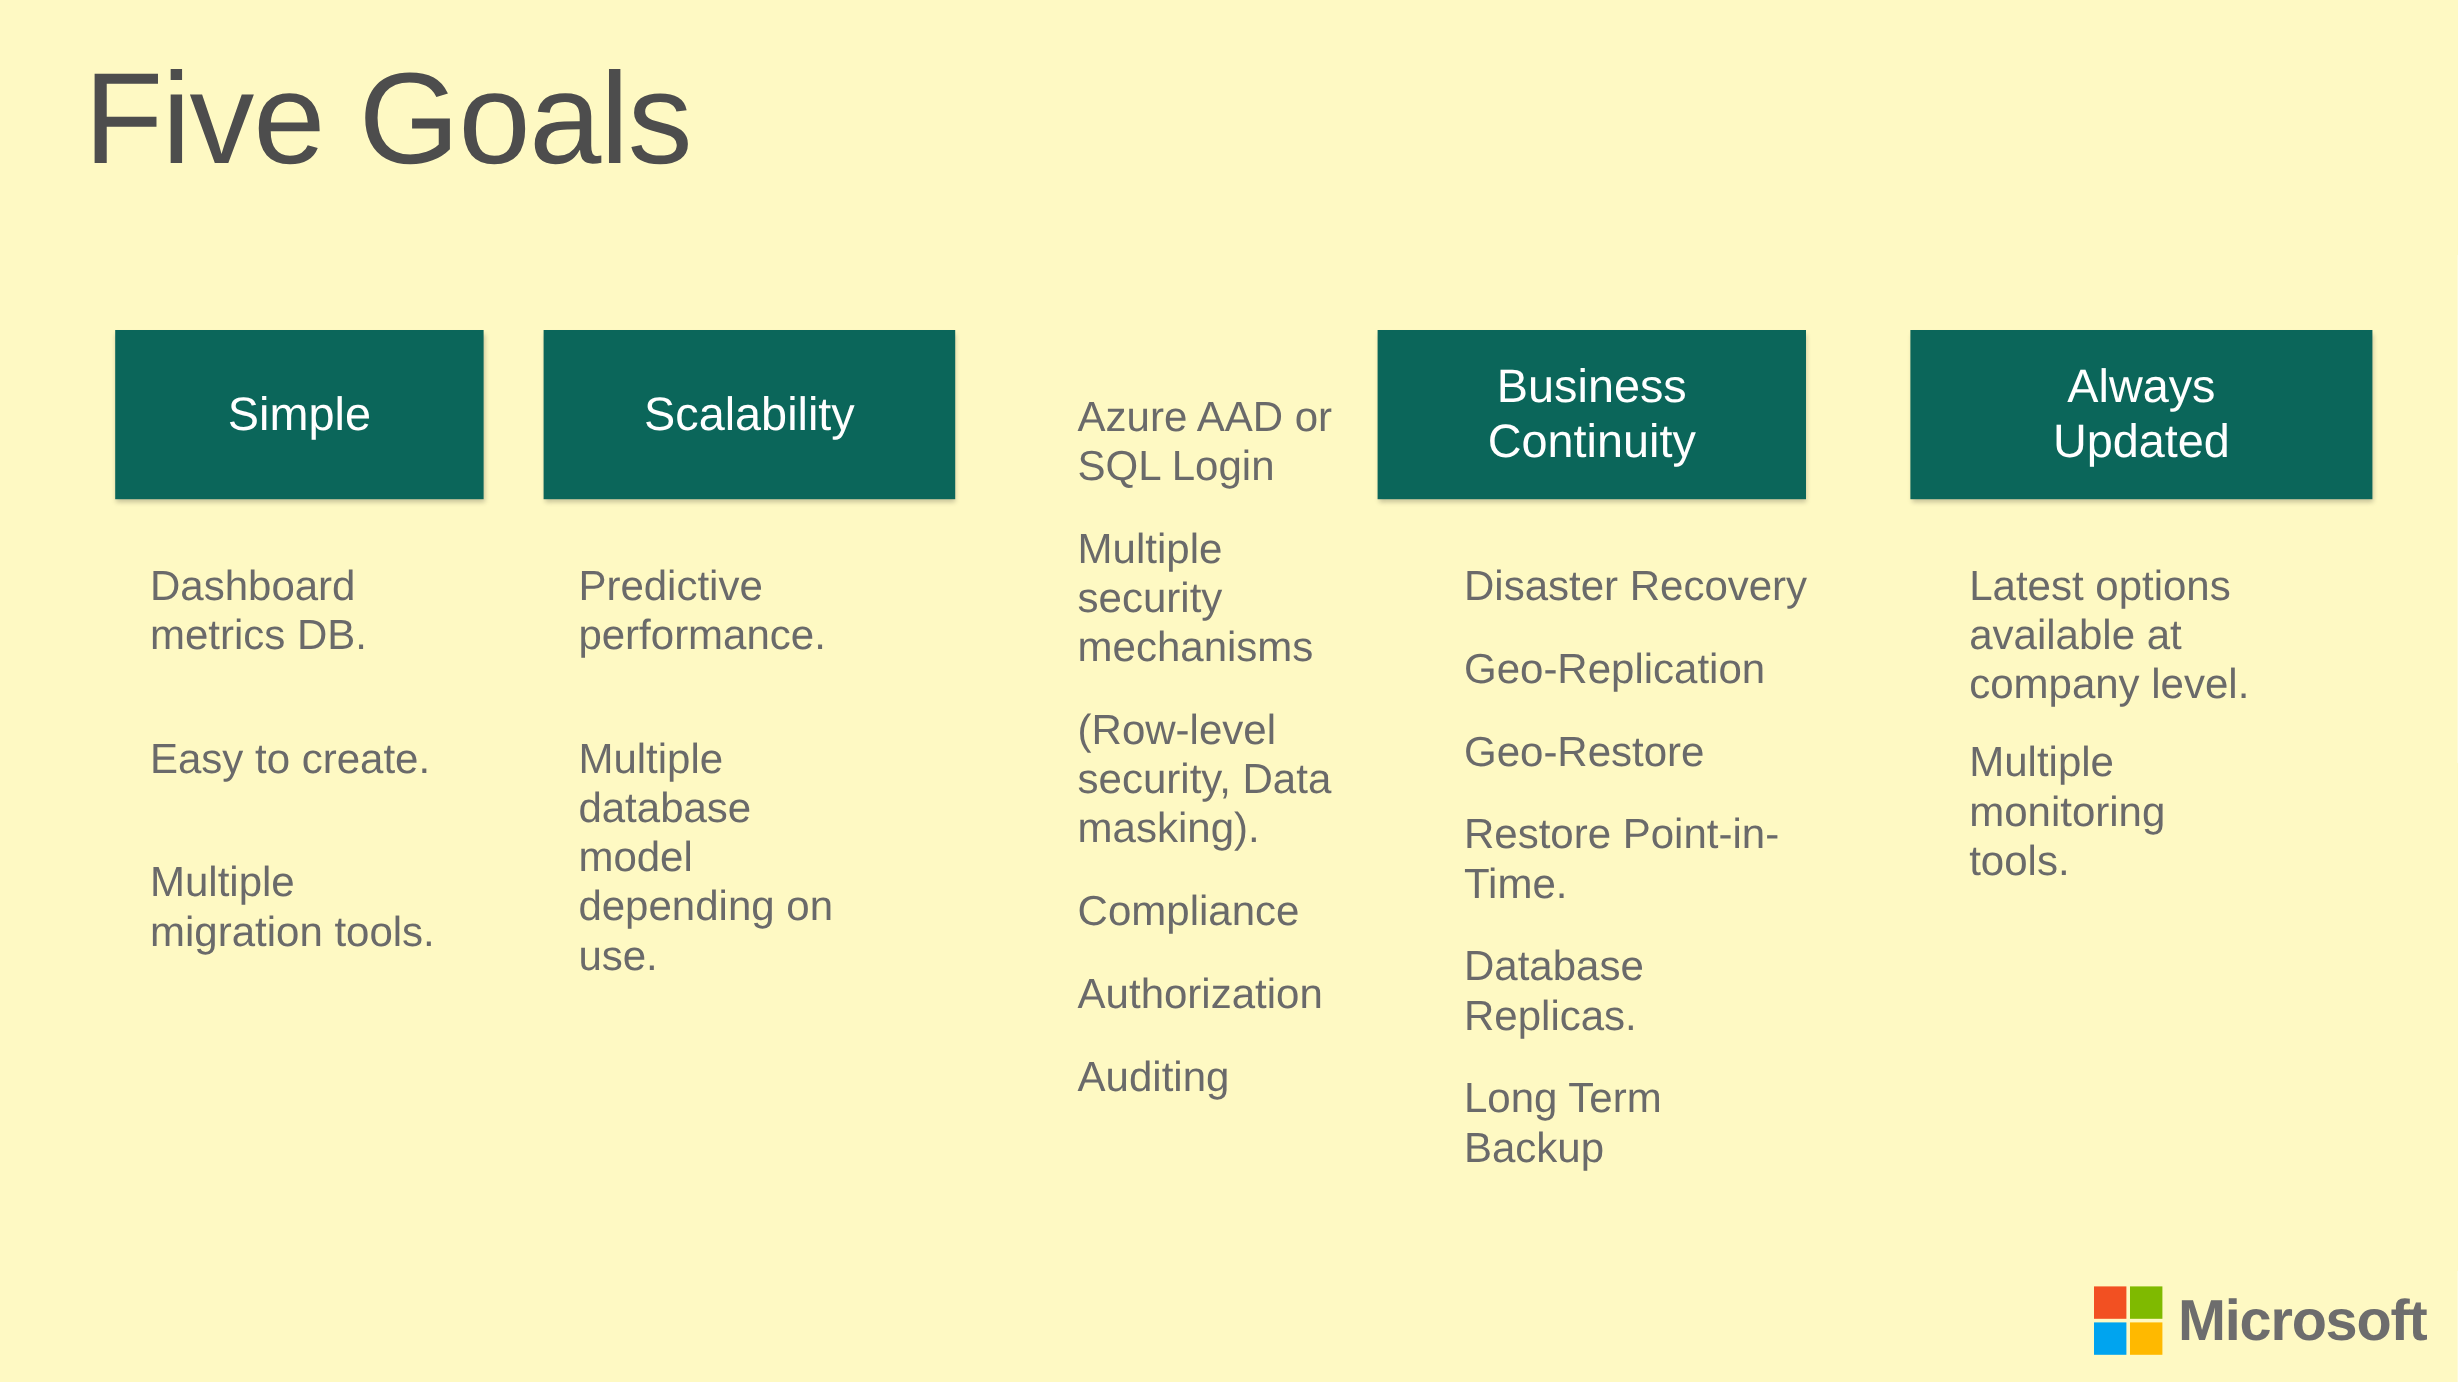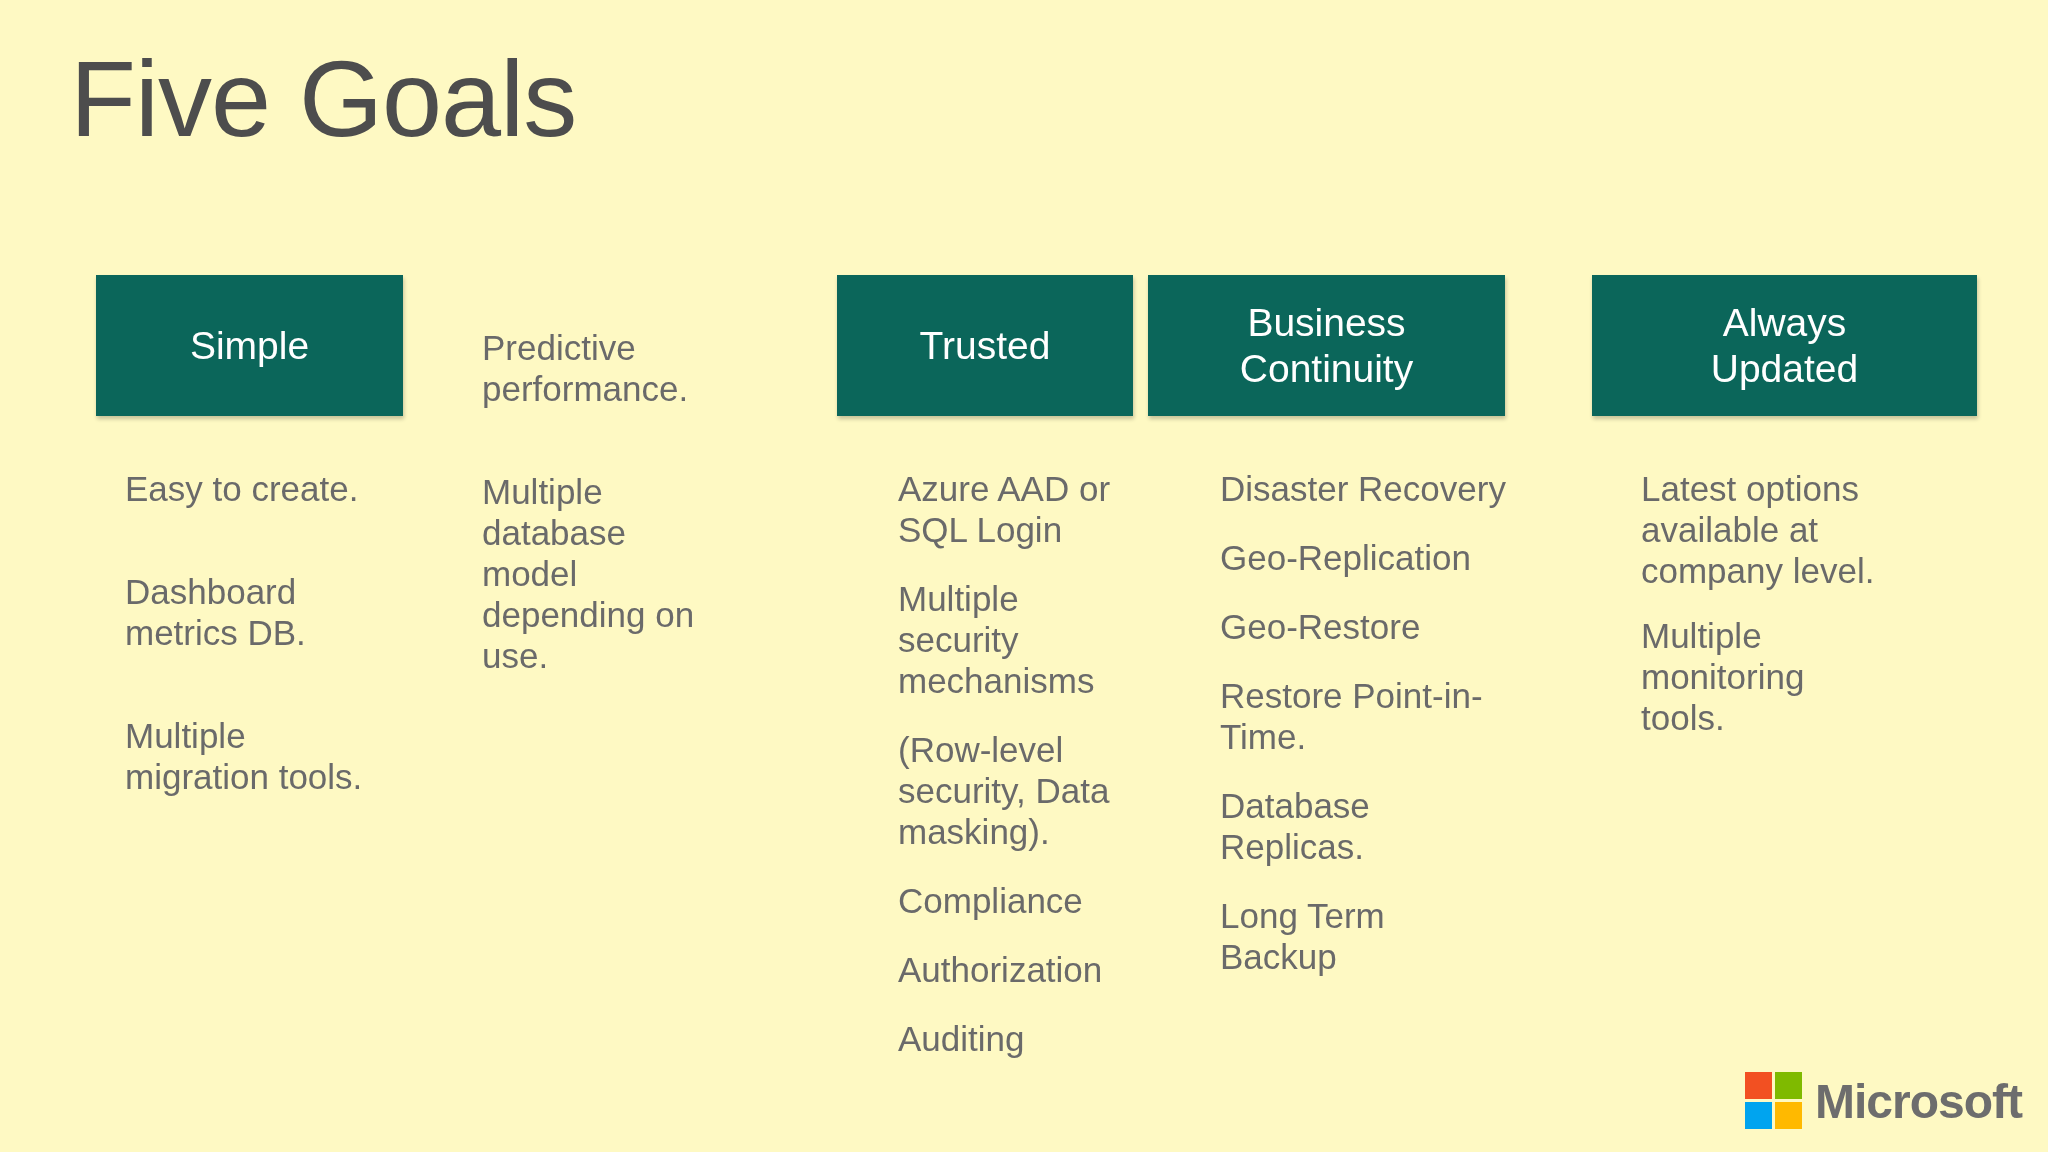--- a/index.html
+++ b/index.html
@@ -75,44 +75,44 @@
 
 <div class="slide">
 
   <div class="title">Five Goals</div>
 
   <div class="col c1">
     <div class="hdr-box">
       <div class="hdr-label">Simple</div>
     </div>
     <div class="items">
-        <p class="item">Easy to create.</p>
         <p class="item">Dashboard
 metrics DB.</p>
+        <p class="item">Easy to create.</p>
         <p class="item">Multiple
 migration tools.</p>
       </div>
   </div>
 
   <div class="col c2">
+    <div class="hdr-box">
+      <div class="hdr-label">Scalability</div>
+    </div>
     <div class="items">
         <p class="item">Predictive
 performance.</p>
         <p class="item">Multiple
 database
 model
 depending on
 use.</p>
       </div>
   </div>
 
   <div class="col c3">
-    <div class="hdr-box">
-      <div class="hdr-label">Trusted</div>
-    </div>
     <div class="items">
         <p class="item">Azure AAD or
 SQL Login</p>
         <p class="item">Multiple
 security
 mechanisms</p>
         <p class="item">(Row-level
 security, Data
 masking).</p>
         <p class="item">Compliance</p>

